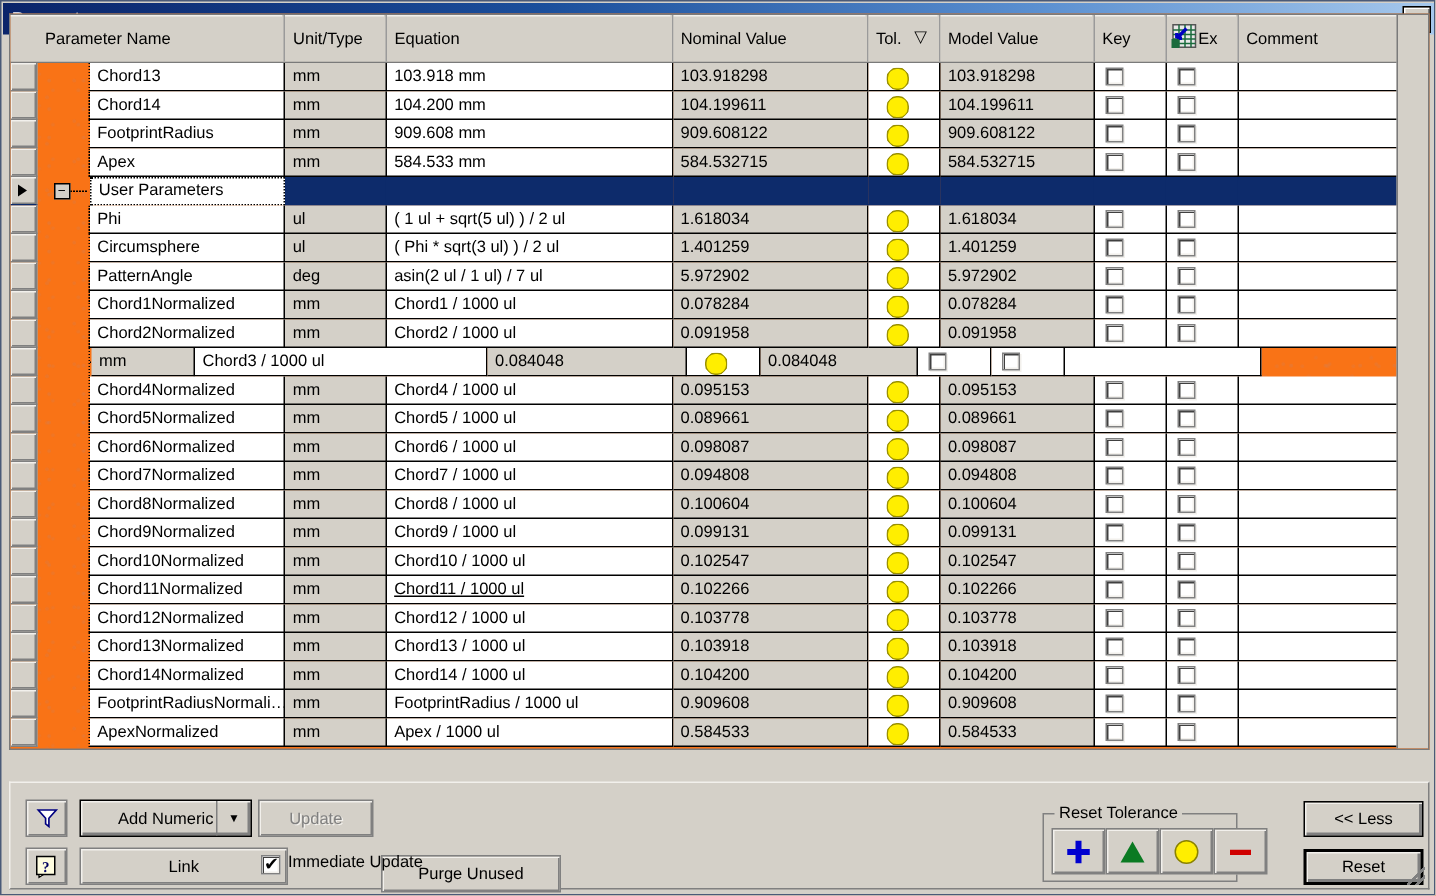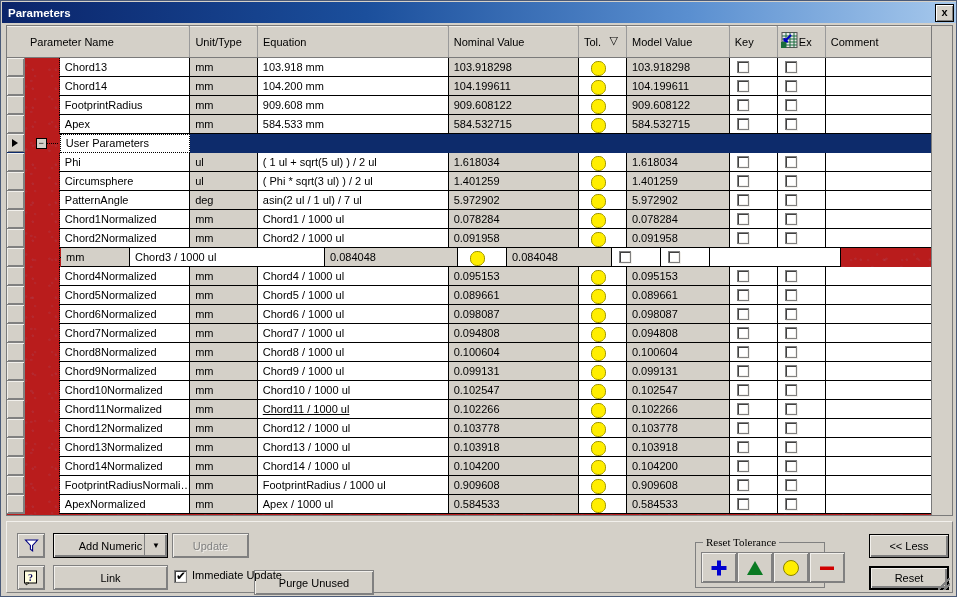--- a/index.html
+++ b/index.html
@@ -28,22 +28,22 @@
     position:absolute;right:3px;top:2px;width:17px;height:16px;
     background:#d4d0c8;
     border:1px solid #000;
     box-shadow:inset 1px 1px 0 #fff, inset -1px -1px 0 #808080;
     font-size:11px;font-weight:bold;line-height:14px;text-align:center;
     color:#000;cursor:pointer;font-family:"Liberation Sans",sans-serif;
   }
 
   
   #grid-wrap{
-    position:absolute;left:5px;top:24px;width:947px;height:491px;
-    background:#b91c1c;border:1px solid #7a7a7a;box-sizing:border-box;
+    position:absolute;left:5px;top:8px;width:947px;height:491px;
+    background:#f97316;border:1px solid #7a7a7a;box-sizing:border-box;
     overflow:hidden;
   }
   
   #watermark{
     position:absolute;inset:0;pointer-events:none;opacity:.55;
     background-image:
       radial-gradient(circle at 12% 30%, rgba(140,150,200,.22) 0 1px, transparent 1.5px),
       radial-gradient(circle at 37% 62%, rgba(140,150,200,.18) 0 1px, transparent 1.5px),
       radial-gradient(circle at 66% 18%, rgba(140,150,200,.16) 0 1px, transparent 1.5px),
       radial-gradient(circle at 84% 77%, rgba(140,150,200,.18) 0 1px, transparent 1.5px),
@@ -822,30 +822,30 @@
     </div>
 
     <div class="btn flat disabled" style="left:165px;top:11px;width:77px;height:25px;">
       <span>Update</span>
     </div>
 
     <div class="btn flat" style="left:247px;top:11px;width:120px;height:25px;margin-top:37px;">
       <span>Purge Unused</span>
     </div>
 
-    <div class="btn flat" style="left:46px;top:43px;width:115px;height:25px;">
+    <div class="btn flat" style="left:46px;top:43px;width:139px;height:25px;">
       <span>Link</span>
     </div>
 
     <div class="cbx" style="left:167px;top:48px;">
       <span class="tick">✔</span>
     </div>
     <div style="position:absolute;left:185px;top:47px;font-size:11px;">Immediate Update</div>
 
-    <div class="grp" style="left:688px;top:20px;width:130px;height:46px;font-family:Liberation Serif, serif;">
+    <div class="grp" style="left:688px;top:20px;width:130px;height:46px;">
       <span class="grp-legend">Reset Tolerance</span>
       <div style="position:absolute;left:5px;top:9px;display:flex;">
         <div class="tolbtn">
           <svg width="20" height="20" viewBox="0 0 20 20">
             <rect x="8" y="2.5" width="4" height="15" fill="#0000d0"></rect>
             <rect x="2.5" y="8" width="15" height="4" fill="#0000d0"></rect>
           </svg>
         </div>
         <div class="tolbtn">
           <svg width="20" height="20" viewBox="0 0 20 20">

